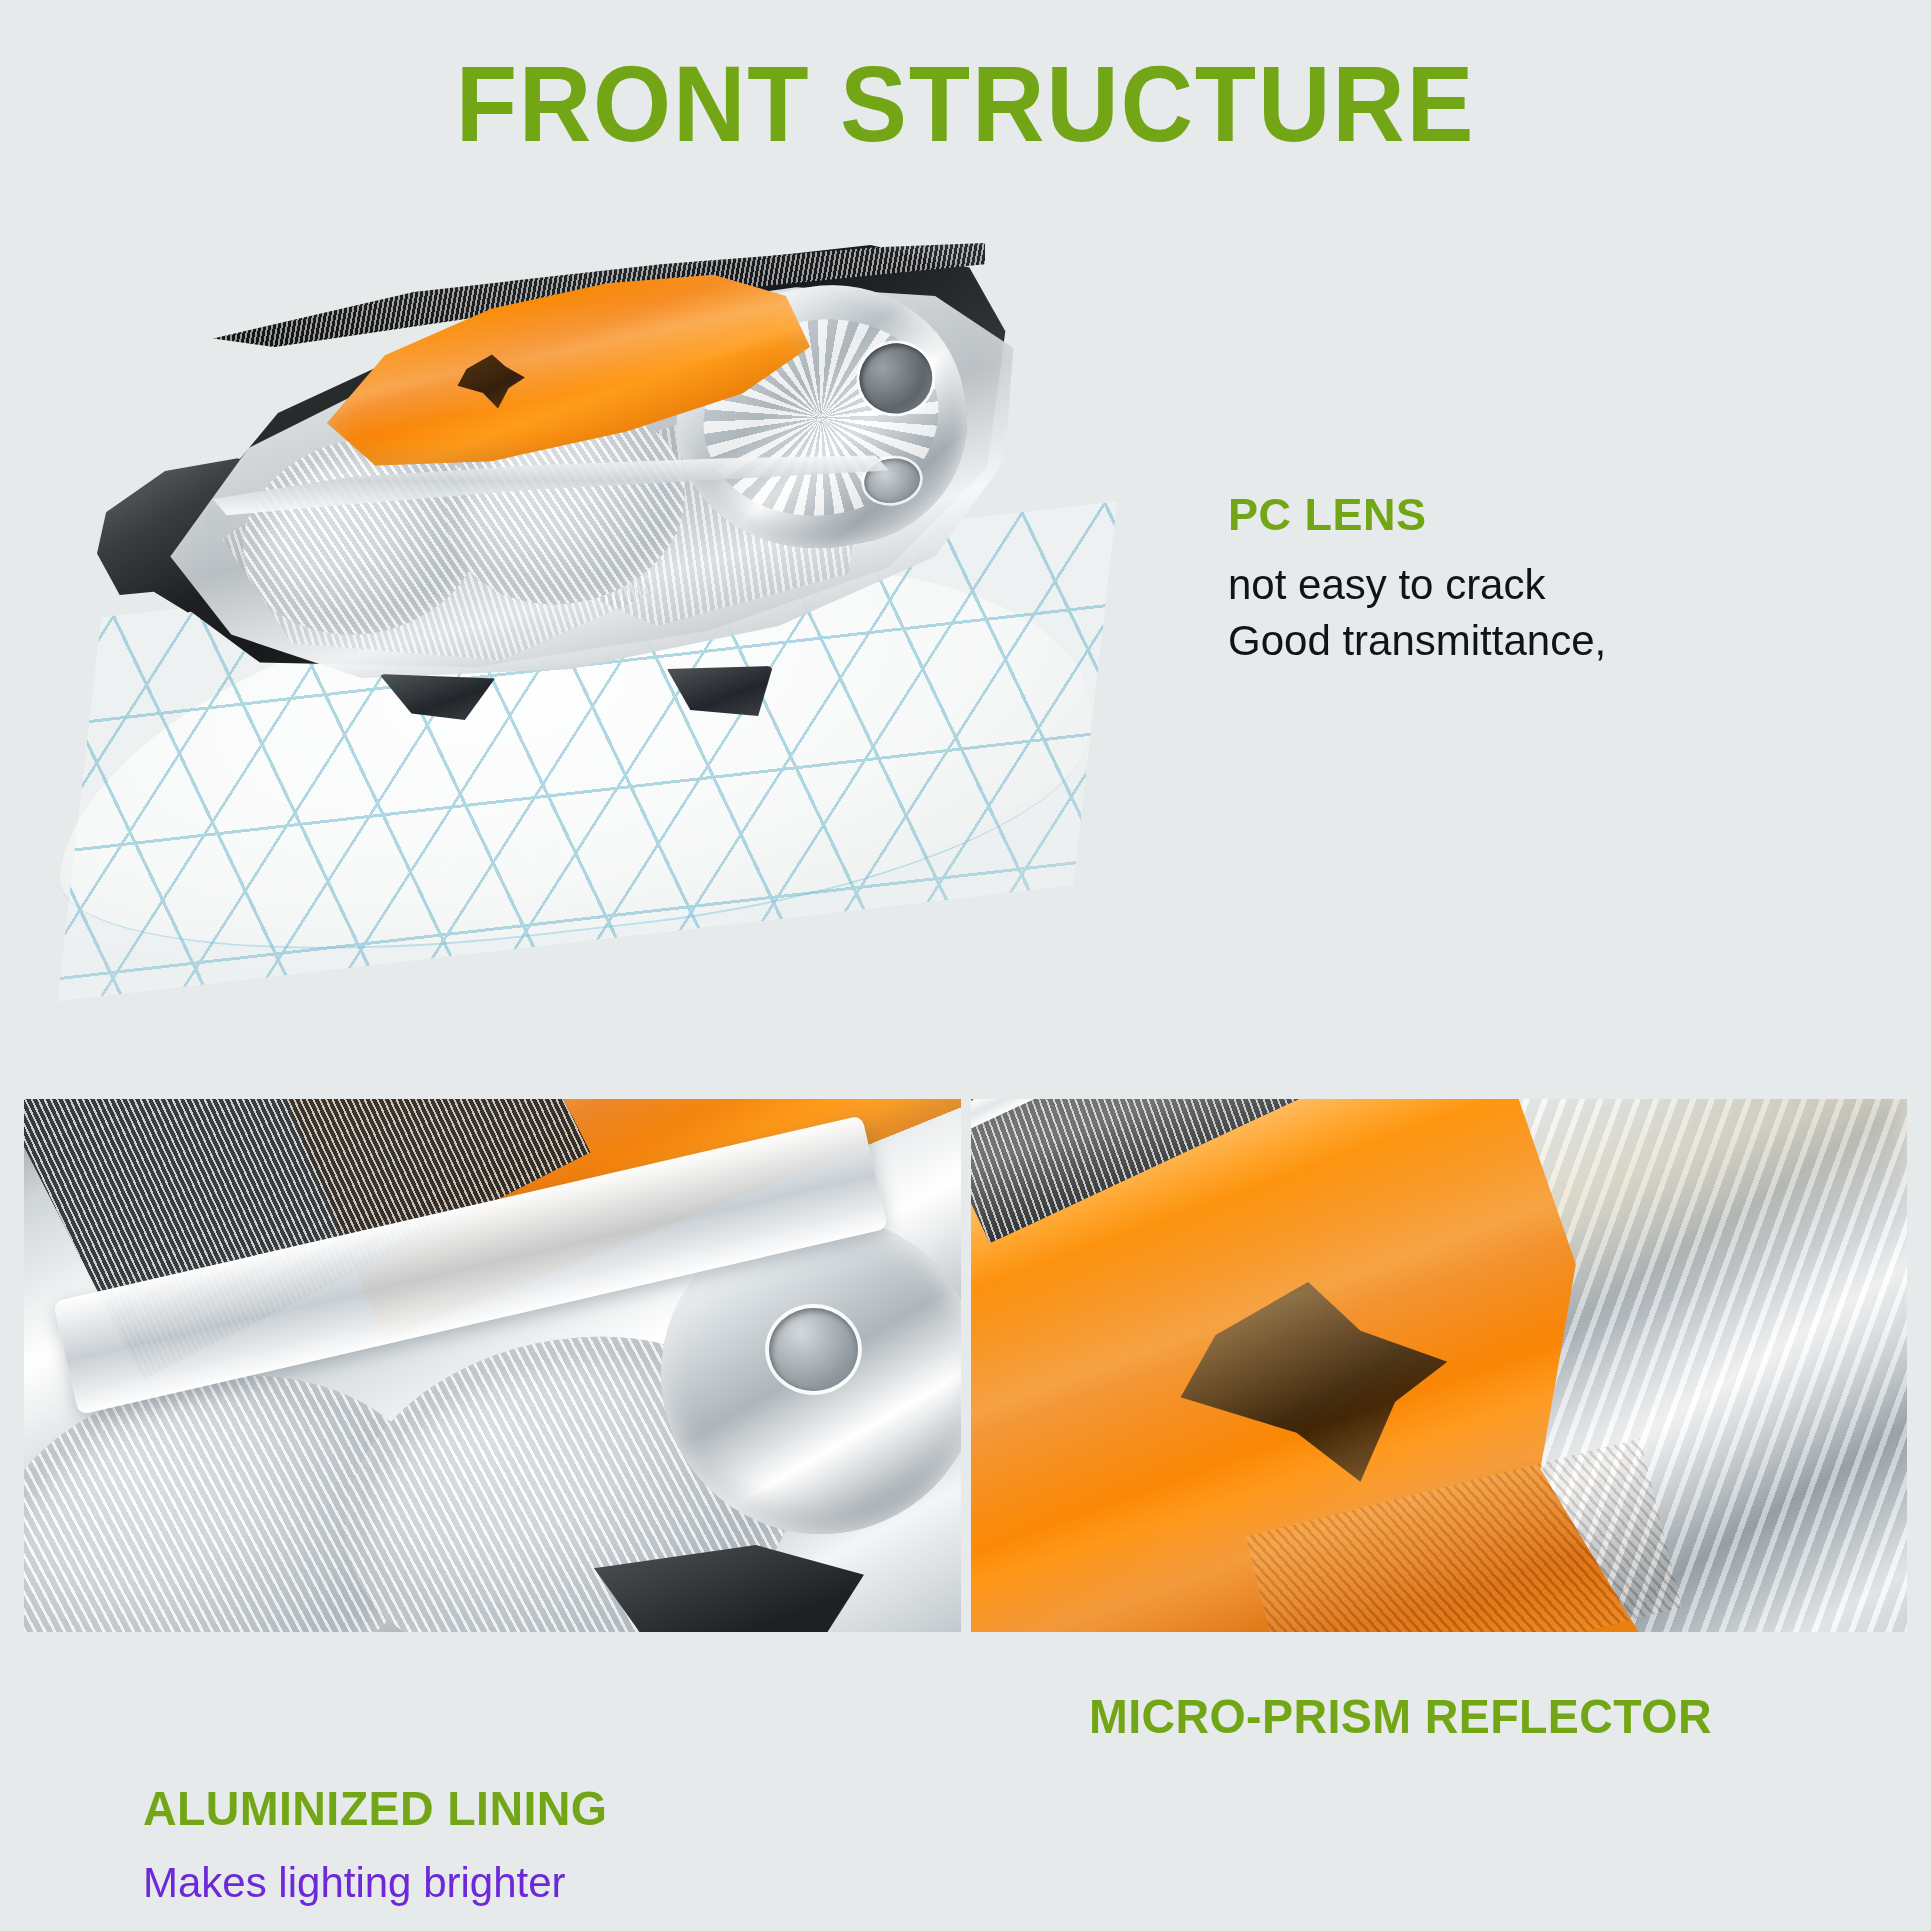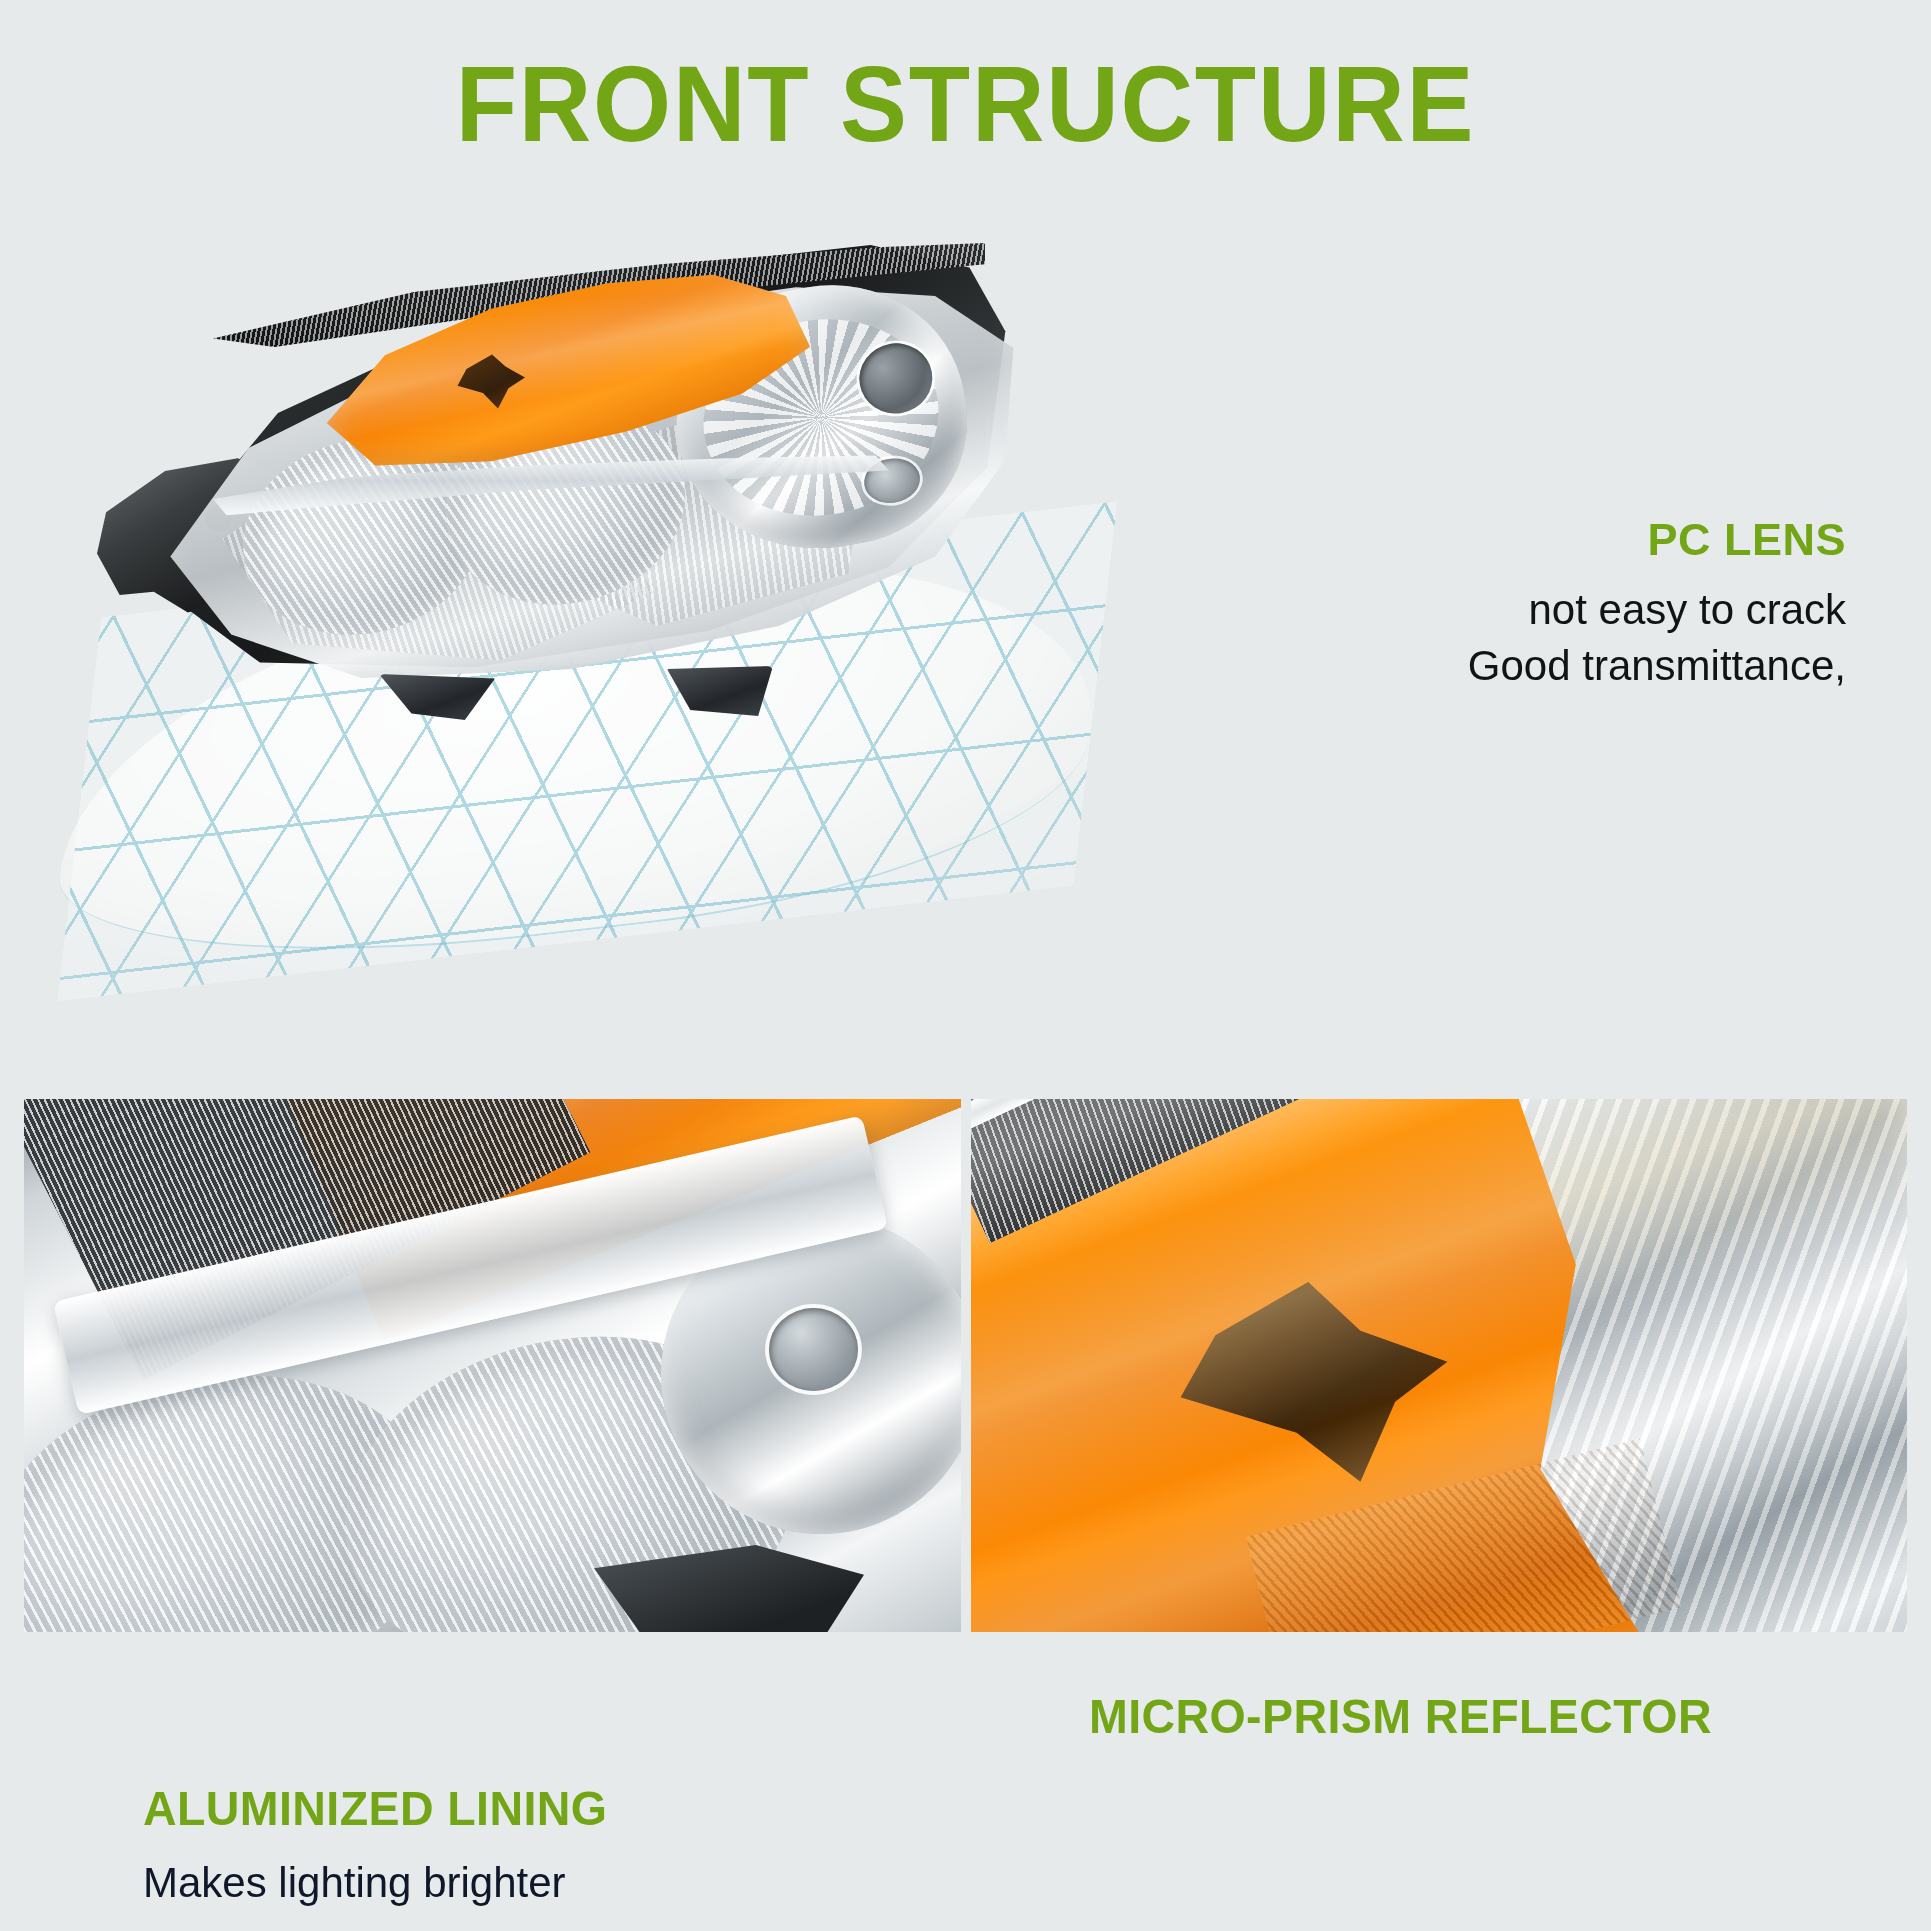--- a/index.html
+++ b/index.html
@@ -193,21 +193,21 @@
   .foot{
     position:absolute;
     background:linear-gradient(160deg,#51565a,#22262a 60%,#3f4448);
     border-radius:5.8px;
   }
   .foot.f1{ left:282px; top:462px; width:116px; height:46px; clip-path:polygon(0 0,100% 10%,74% 100%,28% 86%); }
   .foot.f2{ left:570px; top:454px; width:106px; height:50px; clip-path:polygon(0 6%,100% 0,86% 100%,22% 88%); }
 
   
   #pc-lens-block{
-    position:absolute; left:1228px; top:515px; width:618px;text-align:right;
+    position:absolute; left:1228px; top:490px; width:618px;
   }
   .feat-title{
     color:#73a617; font-weight:bold; font-size:45px; letter-spacing:0.5px; line-height:1.1;
   }
   .feat-body{
     color:#111315; font-size:42px; line-height:1.33; margin-top:17.4px; font-weight:400;
   }
 
   
   .panel{
@@ -332,21 +332,21 @@
 
   
   .cap{ position:absolute; }
   #cap-left  { left:143px;  top:1784px; width:792px; }
   #cap-right { left:1089px; top:1692px; width:772px; }
   .cap-title{
     color:#73a617; font-weight:bold; font-size:48px; letter-spacing:0.4px; line-height:1.05;
     transform:scaleX(.97); transform-origin:left center; white-space:nowrap;
   }
   .cap-body{
-    color:#0f172a; font-size:42px; line-height:1.35; margin-top:21px;
+    color:#6d28d9; font-size:42px; line-height:1.35; margin-top:21px;
   }
 </style>
 </head>
 <body>
 
 <div id="title">FRONT STRUCTURE</div>
 
 <div id="hero">
   <div id="hero-stage">
 

